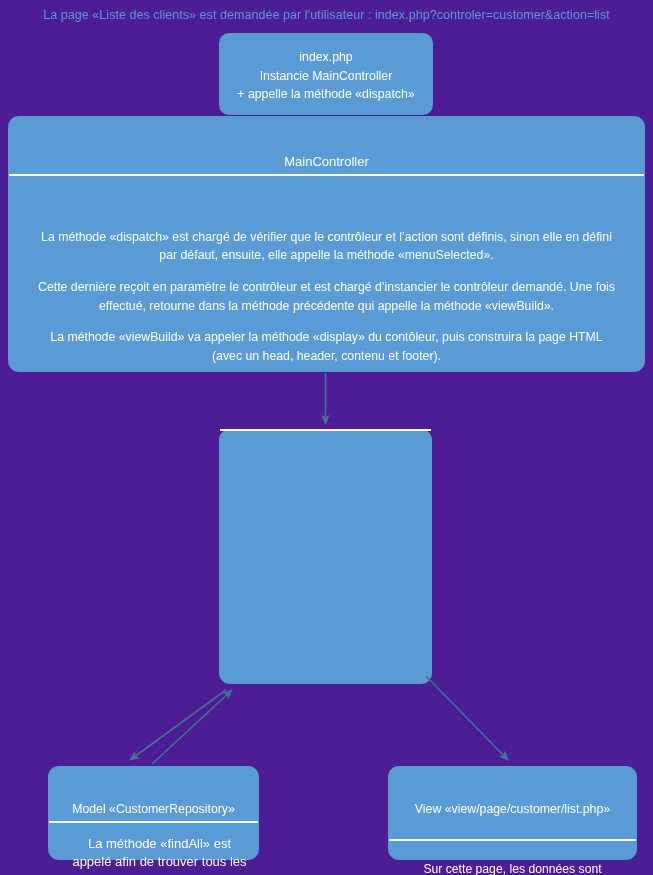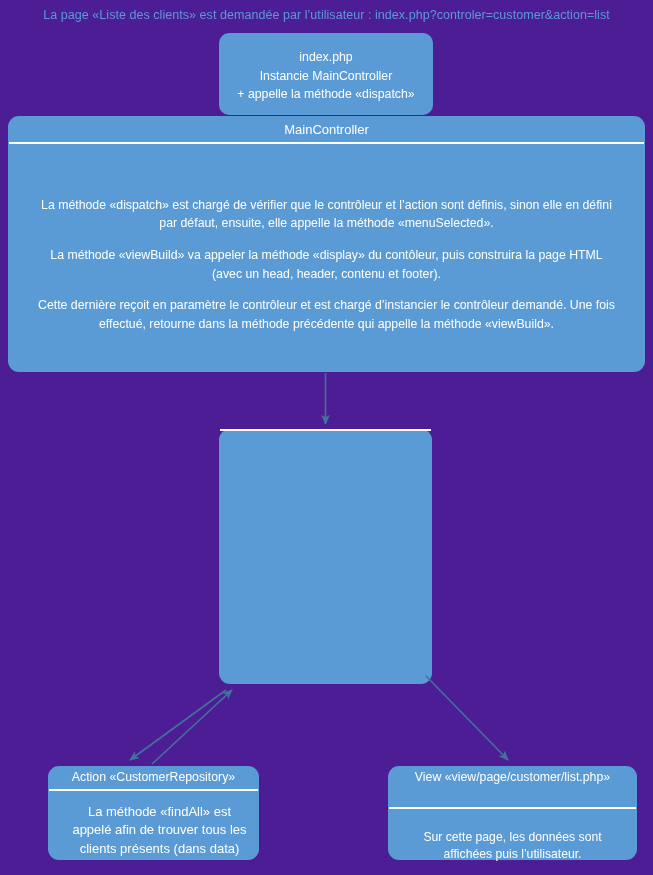--- a/index.html
+++ b/index.html
@@ -39,20 +39,21 @@
   }
   .shape.titled {
     border-radius: 11px;
   }
   .shape-title {
     text-align: center;
     color: #ffffff;
     line-height: 1.22;
     padding: 0 8px;
     box-sizing: border-box;
+    margin-top: 32px;
   }
   .divider {
     height: 1.6px;
     background: #ffffff;
     margin: 0 1px;
   }
   .shape-body {
     text-align: center;
     color: #ffffff;
     line-height: 1.42;
@@ -176,31 +177,31 @@
       <div>Instancie MainController</div>
       <div>+ appelle la méthode «dispatch»</div>
     </div>
   </div>
 
   <div class="shape titled" id="box-main">
     <div class="shape-title">MainController</div>
     <div class="divider"></div>
     <div class="shape-body">
       <p>La méthode «dispatch» est chargé de vérifier que le contrôleur et l’action sont définis, sinon elle en défini par défaut, ensuite, elle appelle la méthode «menuSelected».</p>
+      <p>Cette dernière reçoit en paramètre le contrôleur et est chargé d’instancier le contrôleur demandé. Une fois effectué, retourne dans la méthode précédente qui appelle la méthode «viewBuild».</p>
       <p>La méthode «viewBuild» va appeler la méthode «display» du contôleur, puis construira la page HTML (avec un head, header, contenu et footer).</p>
-      <p>Cette dernière reçoit en paramètre le contrôleur et est chargé d’instancier le contrôleur demandé. Une fois effectué, retourne dans la méthode précédente qui appelle la méthode «viewBuild».</p>
     </div>
   </div>
 
   <div class="shape titled" id="box-ctrl">
     <div class="divider"></div>
   </div>
 
   <div class="shape titled" id="box-model">
-    <div class="shape-title">Action «CustomerRepository»</div>
+    <div class="shape-title">Model «CustomerRepository»</div>
     <div class="divider"></div>
     <div class="shape-body">
       <p>La méthode «findAll» est appelé afin de trouver tous les clients présents (dans data)</p>
     </div>
   </div>
 
   <div class="shape titled" id="box-view">
     <div class="shape-title">View «view/page/customer/list.php»</div>
     <div class="divider"></div>
     <div class="shape-body">

